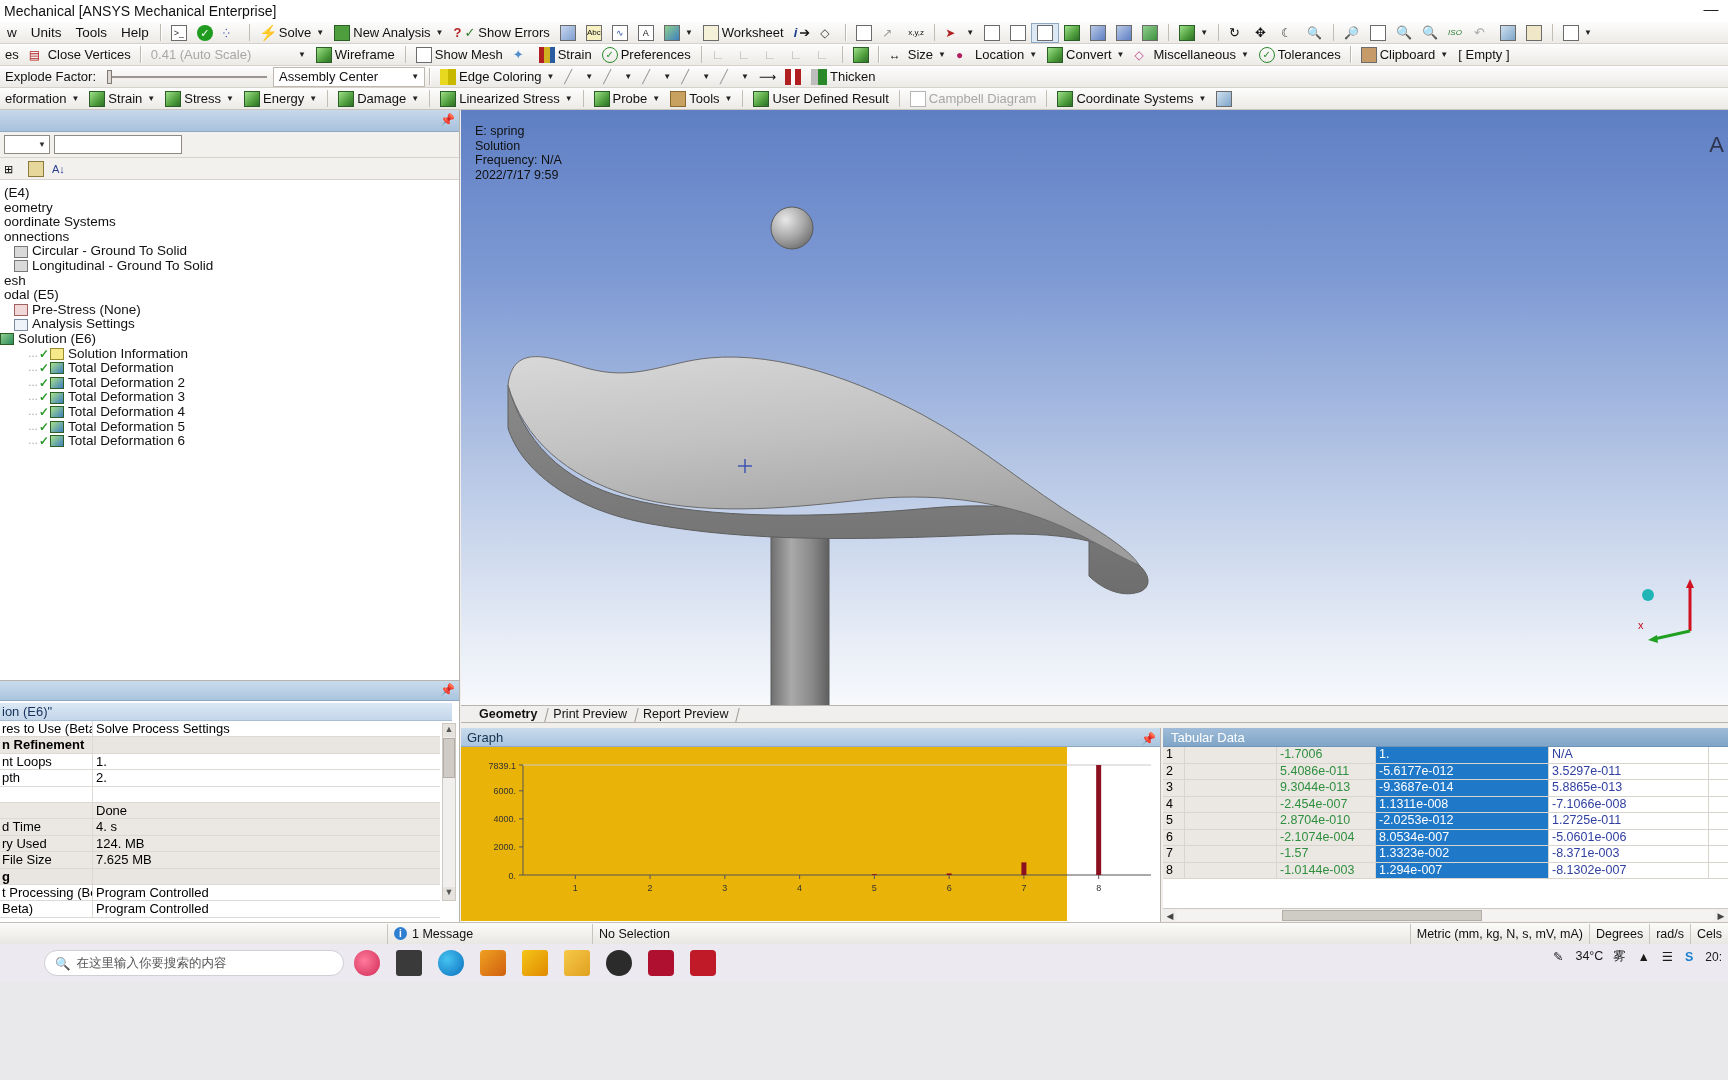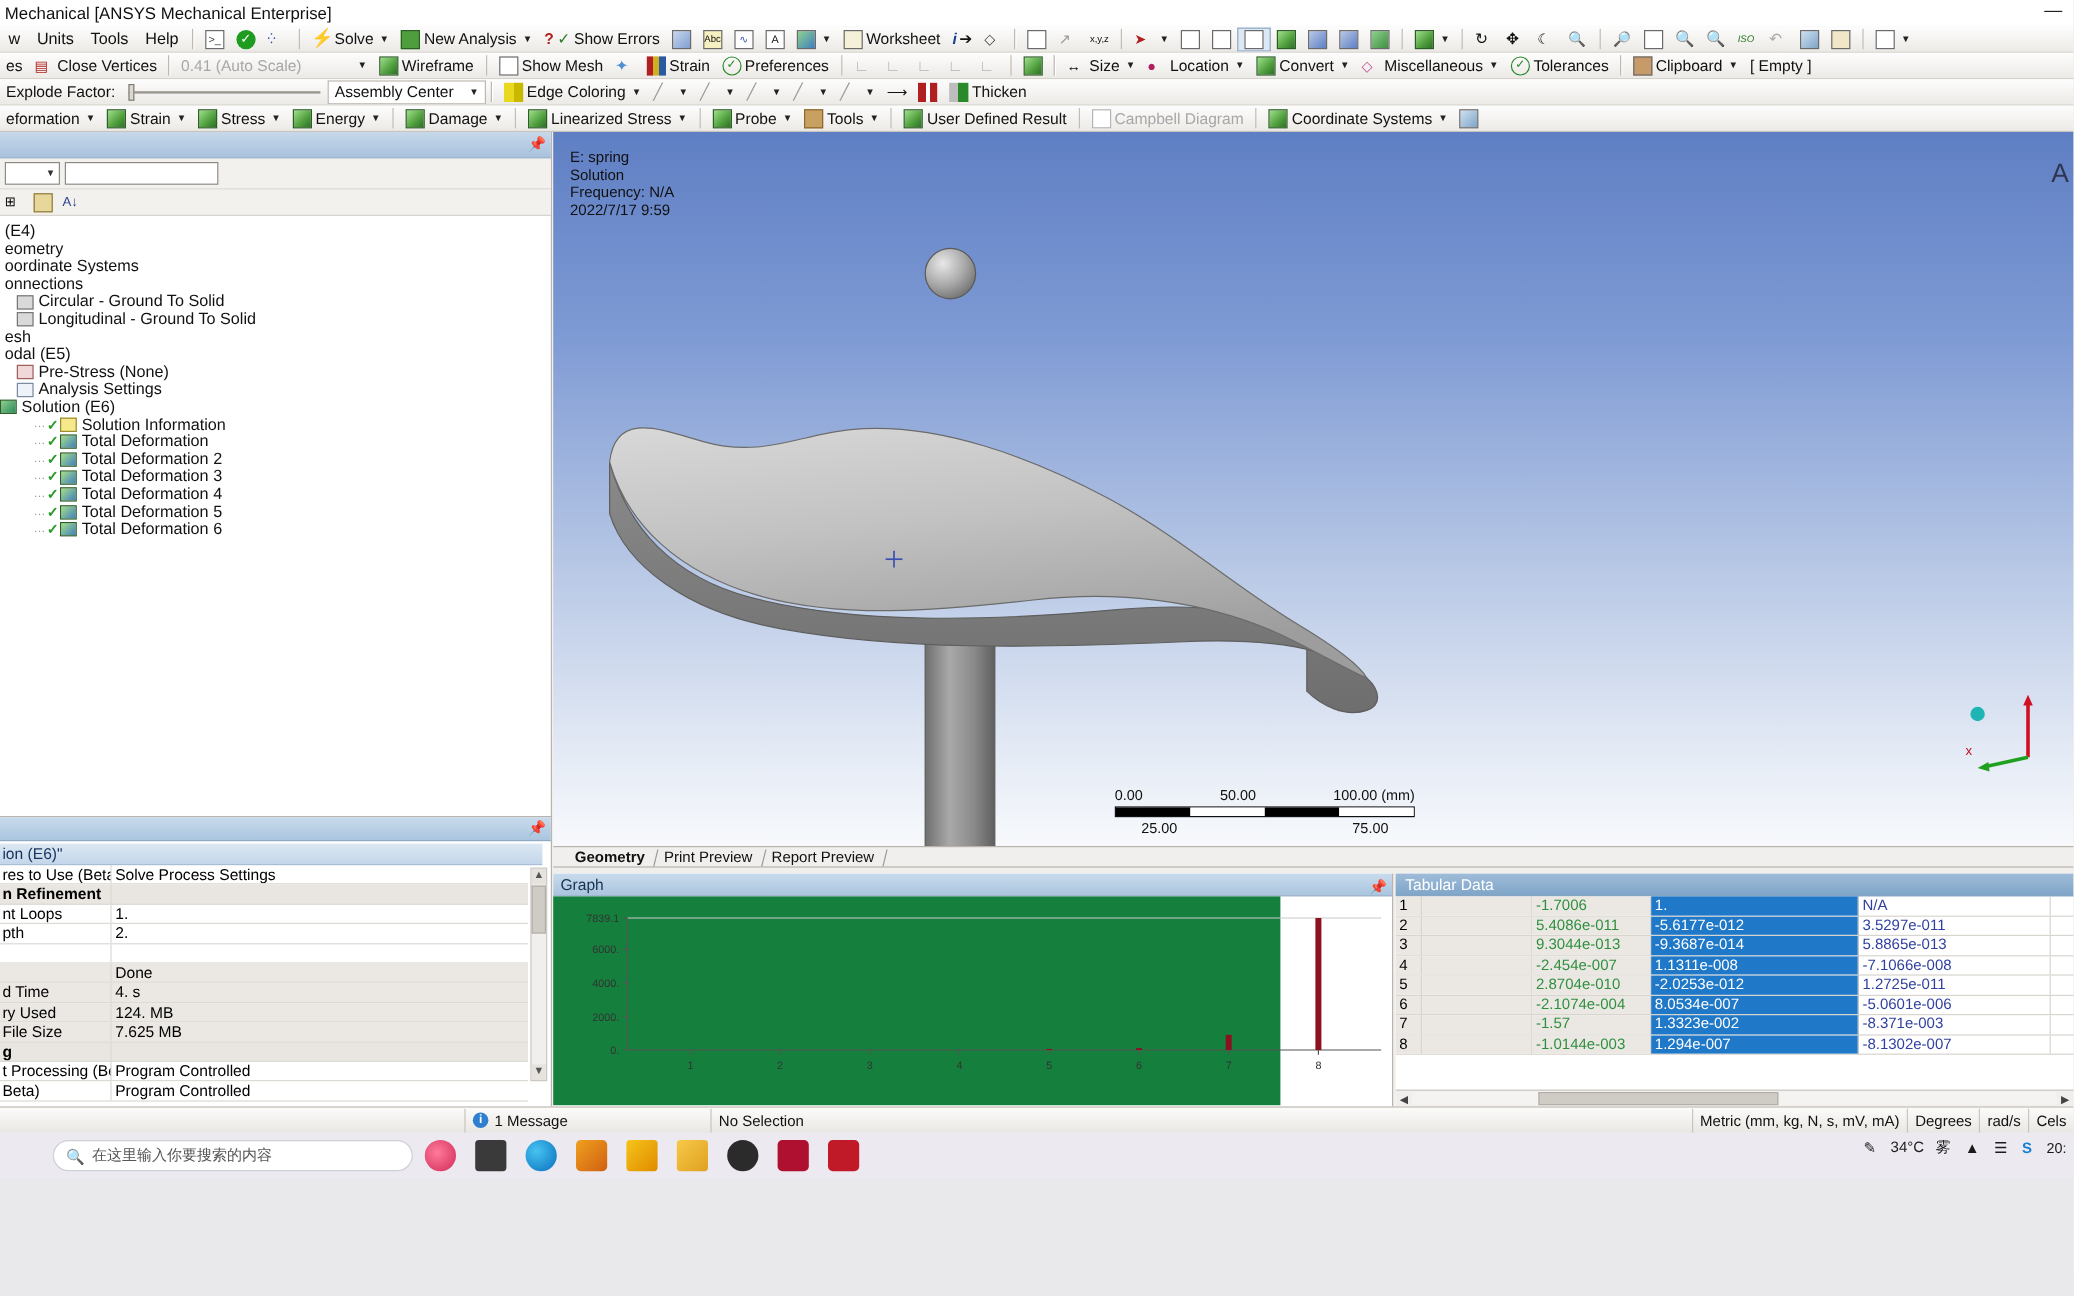--- a/index.html
+++ b/index.html
@@ -147,21 +147,21 @@
   .graphpanel {
     position: absolute; left: 461px; top: 728px; width: 700px; height: 194px;
     background: #fff; border-right: 1px solid #b8b4ad;
   }
   .gp-head {
     height: 19px; background: linear-gradient(#c9dbec,#aac5df);
     border-bottom: 1px solid #8fa8c4; position: relative;
     font-size: 13px; color: #16324f; padding-left: 6px; line-height: 19px;
   }
   .gp-head .pin { position: absolute; right: 4px; top: 2px; font-size: 12px; color: #2d4b6d; }
-  .gp-canvas { position: relative; width: 606px; height: 174px; background: #15803d; }
+  .gp-canvas { position: relative; width: 606px; height: 174px; background: #eab308; }
 
   
   .tabpanel {
     position: absolute; left: 1163px; top: 728px; width: 565px; height: 194px;
     background: #fff;
   }
   .tp-head {
     height: 19px; background: linear-gradient(#9fbcd8,#7fa5c8);
     border-bottom: 1px solid #6e93b6;
     font-size: 13px; color: #fff; padding-left: 8px; line-height: 19px;
@@ -453,21 +453,21 @@
       </span>
     <span class="tbtn">[ Empty ]</span>
   </div>
 
   <div class="tbrow r3">
     <span class="tbtn">Explode Factor:</span>
     <span style="display:inline-block;width:160px;height:14px;position:relative;margin:0 6px;">
       <span style="position:absolute;left:0;top:6px;width:160px;height:2px;background:#9b9790;display:block;"></span>
       <span style="position:absolute;left:0;top:0;width:5px;height:14px;background:#ddd9d2;border:1px solid #7f7b74;display:block;"></span>
     </span>
-    <span class="tbtn" style="width:132px;justify-content:space-between;border:1px solid #bdb8b0;background:#fff;">
+    <span class="tbtn" style="width:152px;justify-content:space-between;border:1px solid #bdb8b0;background:#fff;">
         <span>Assembly Center</span>
         <span class="caret">▼</span>
       </span>
     <span class="sep2"></span>
     <span class="tbtn">
         <span class="ic" style="background:linear-gradient(90deg,#e8d820 50%,#c8b800 50%);"></span>
         <span>Edge Coloring</span>
         <span class="caret">▼</span>
       </span>
     <span class="tbtn dis">
@@ -791,37 +791,20 @@
                C650,428 672,444 678,455 C660,448 632,430 600,416
                C540,390 470,382 400,390 C320,399 240,406 170,386
                C105,367 62,328 47,275 Z" fill="url(#seatTop)" stroke="#6b6b6b" stroke-width="1"></path>
 
       <g>
         <line x1="277" y1="356" x2="291" y2="356" stroke="#3a4fb0" stroke-width="1.4"></line>
         <line x1="284" y1="349" x2="284" y2="363" stroke="#3a4fb0" stroke-width="1.4"></line>
       </g>
     </svg>
 
-    <div class="scalebar">
-      <div class="sb-nums">
-        <span>0.00</span>
-        <span>50.00</span>
-        <span>100.00 (mm)</span>
-      </div>
-      <div class="sb-bar">
-        <div class="k"></div>
-        <div class="w"></div>
-        <div class="k"></div>
-        <div class="w"></div>
-      </div>
-      <div class="sb-nums2">
-        <span>25.00</span>
-        <span>75.00</span>
-      </div>
-    </div>
 
     <svg class="triad" viewBox="0 0 80 80">
       <circle cx="16" cy="18" r="6" fill="#1fb5b5"></circle>
       <line x1="58" y1="54" x2="58" y2="8" stroke="#d01020" stroke-width="3"></line>
       <polygon points="58,2 54,11 62,11" fill="#d01020"></polygon>
       <line x1="58" y1="54" x2="22" y2="62" stroke="#20a020" stroke-width="3"></line>
       <polygon points="16,63 25,58 26,66" fill="#20a020"></polygon>
       <text x="6" y="52" font-size="11" fill="#c01020" font-family="Liberation Sans">x</text>
     </svg>
   </div>

